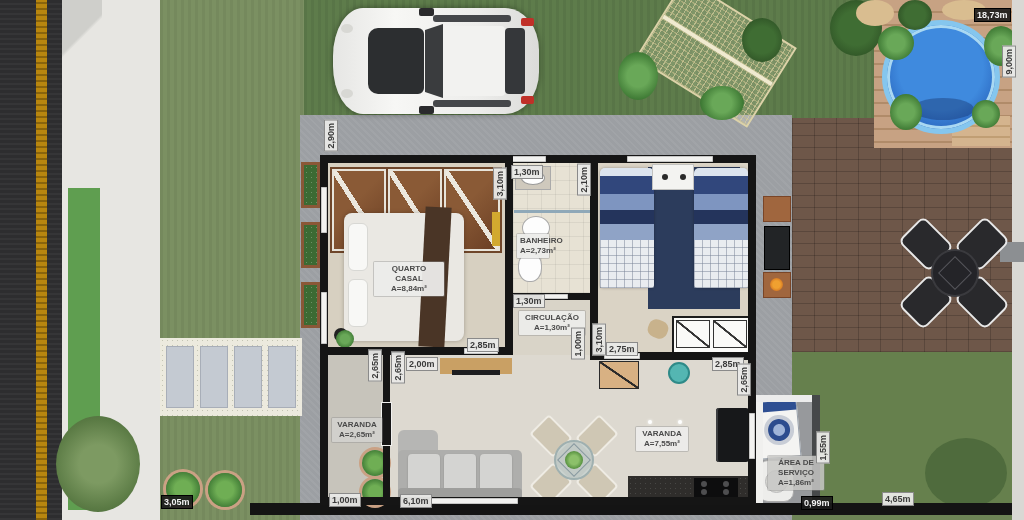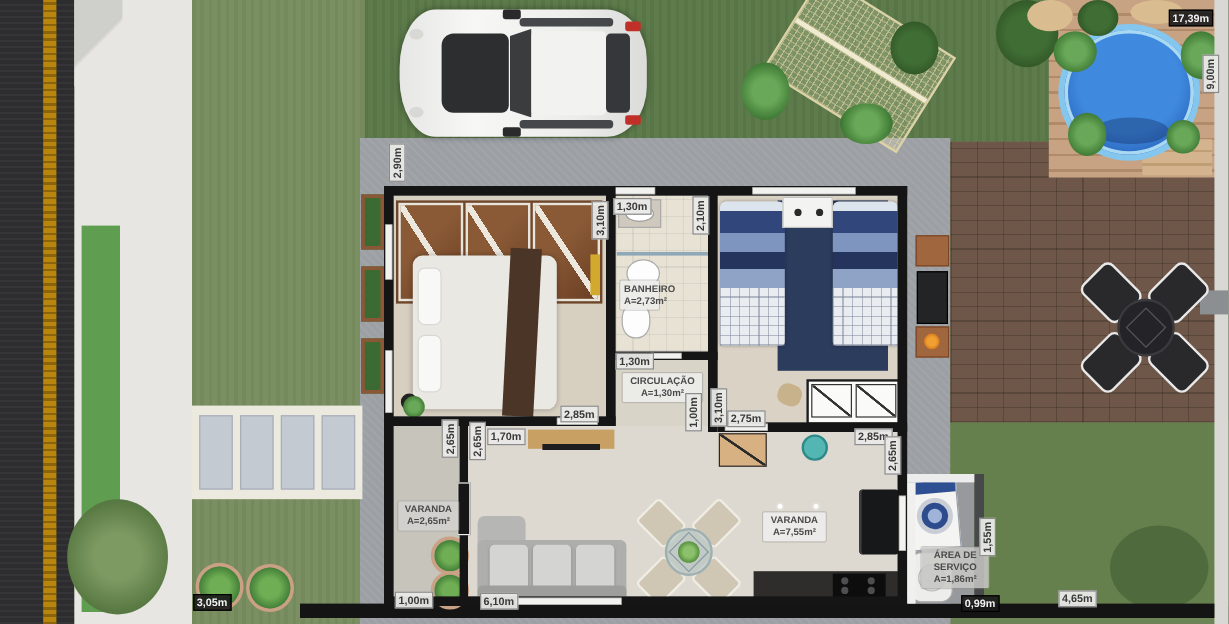--- a/index.html
+++ b/index.html
@@ -382,20 +382,24 @@
   <div class="wall w-bath-b"></div>
   <div class="win" style="left:542px;top:294px;width:26px;height:5px"></div>
   <div class="wall w-solt-b"></div>
   <div class="win" style="left:604px;top:353px;width:36px;height:6px"></div>
   <div class="wall w-div"></div>
   <div class="front-door"></div>
   <div class="annex-lintel"></div>
   <div class="annex-right"></div>
   <div class="annex-div"></div>
 
+  <div class="rlabel" style="left:374px;top:262px;width:70px">
+    <span>QUARTO CASAL</span>
+    <span>A=8,84m²</span>
+  </div>
   <div class="rlabel" style="left:517px;top:234px;width:32px">
     <span>BANHEIRO</span>
     <span>A=2,73m²</span>
   </div>
   <div class="rlabel" style="left:519px;top:311px;width:66px">
     <span>CIRCULAÇÃO</span>
     <span>A=1,30m²</span>
   </div>
   <div class="rlabel" style="left:332px;top:418px;width:50px;background:rgba(210,210,206,.9)">
     <span>VARANDA</span>
@@ -416,23 +420,23 @@
   <div class="dim v" style="left:493px;top:168px">3,10m</div>
   <div class="dim" style="left:467px;top:338px">2,85m</div>
   <div class="dim" style="left:513px;top:294px">1,30m</div>
   <div class="dim v" style="left:571px;top:328px">1,00m</div>
   <div class="dim v" style="left:592px;top:324px">3,10m</div>
   <div class="dim" style="left:606px;top:342px">2,75m</div>
   <div class="dim" style="left:712px;top:357px">2,85m</div>
   <div class="dim v" style="left:737px;top:364px">2,65m</div>
   <div class="dim v" style="left:368px;top:350px">2,65m</div>
   <div class="dim v" style="left:391px;top:352px">2,65m</div>
-  <div class="dim" style="left:406px;top:357px">1,70m</div>
+  <div class="dim" style="left:406px;top:357px">2,00m</div>
   <div class="dim" style="left:329px;top:493px">1,00m</div>
   <div class="dim" style="left:400px;top:494px">6,10m</div>
   <div class="dim v" style="left:816px;top:432px">1,55m</div>
   <div class="dim dark" style="left:801px;top:496px">0,99m</div>
-  <div class="dim dark" style="left:974px;top:8px">17,39m</div>
+  <div class="dim dark" style="left:974px;top:8px">18,73m</div>
   <div class="dim v" style="left:1002px;top:46px">9,00m</div>
   <div class="dim dark" style="left:161px;top:495px">3,05m</div>
   <div class="dim" style="left:882px;top:492px">4,65m</div>
 
 </div>
 
 </body></html>

